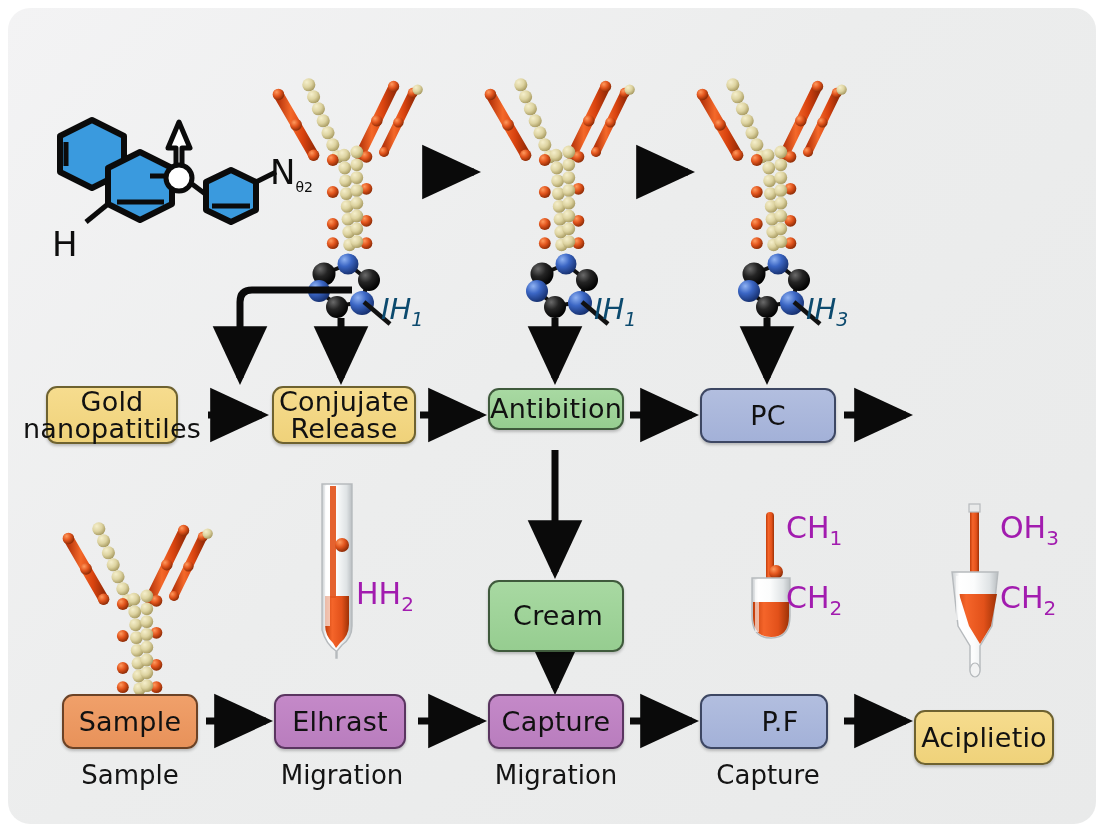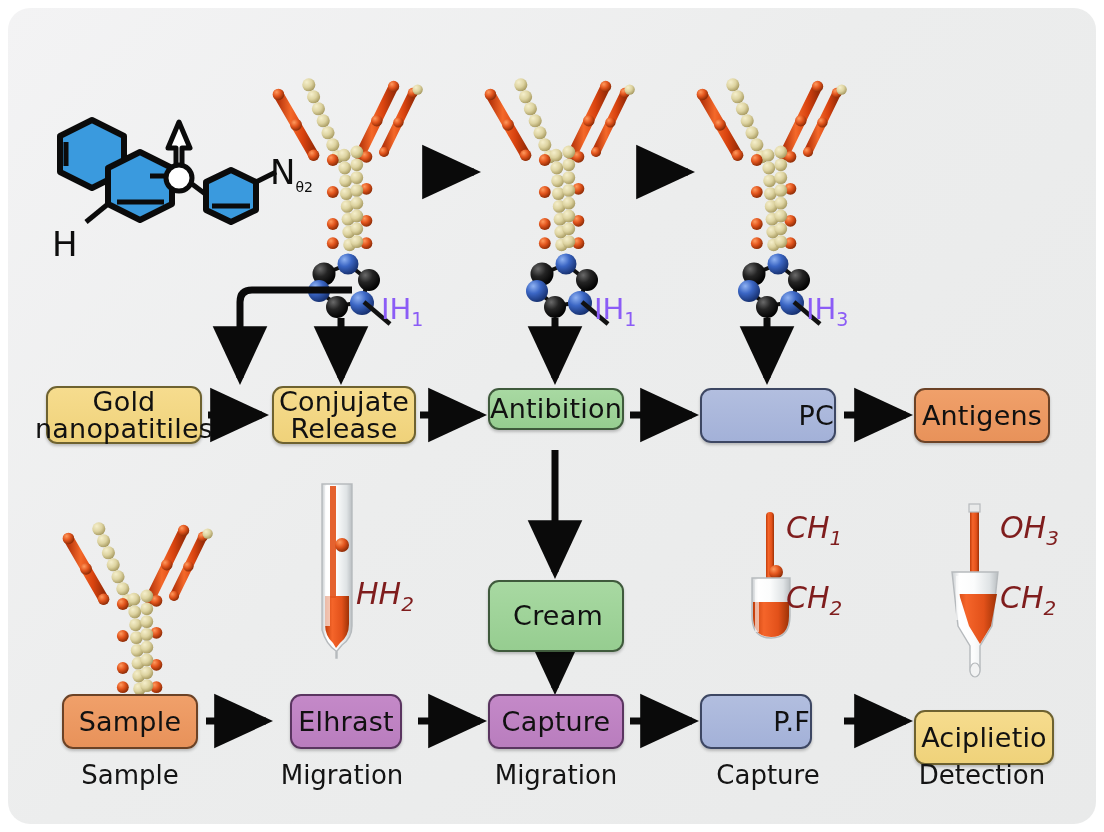--- a/index.html
+++ b/index.html
@@ -17,45 +17,45 @@
   .pbox{position:absolute;display:flex;align-items:center;justify-content:center;
         border-radius:11px;border:2px solid #4b4b45;
         box-shadow:0 2px 3px rgba(0,0,0,.22);
         font-size:27px;color:#111;line-height:1.02;text-align:center;
         letter-spacing:.2px;box-sizing:border-box;white-space:nowrap;}
   .pbox.two{line-height:1.0;}
   .pbox span{display:block;}
 
   .c-yellow{background:linear-gradient(180deg,#f6dc8e 0%,#efd27a 100%);border-color:#6e6230;}
   .c-green {background:linear-gradient(180deg,#a8d9a2 0%,#96cd90 100%);border-color:#3f5a3c;}
-  .c-blue  {background:linear-gradient(180deg,#b2bedf 0%,#a3b1d8 100%);border-color:#3d4763;justify-content:flex-end;}
+  .c-blue  {background:linear-gradient(180deg,#b2bedf 0%,#a3b1d8 100%);border-color:#3d4763;}
   .c-orange{background:linear-gradient(180deg,#f0a06a 0%,#e8925a 100%);border-color:#6b4226;}
   .c-purple{background:linear-gradient(180deg,#c489c8 0%,#b97dbe 100%);border-color:#5a3560;}
 
   
   .clip{overflow:visible;}
 
   
   .cap{position:absolute;font-size:26px;color:#141414;text-align:center;
        white-space:nowrap;}
 
   
   svg.layer{position:absolute;left:0;top:0;width:1104px;height:832px;
             pointer-events:none;}
 
   
   .chem-lbl{position:absolute;font-size:34px;color:#0d0d0d;font-weight:400;}
   .chem-lbl sub{font-size:14px;}
 
   
-  .clbl{position:absolute;font-size:29px;color:#8b5cf6;white-space:nowrap;}
+  .clbl{position:absolute;font-size:29px;color:#0c4a6e;white-space:nowrap;font-style:italic;}
   .clbl sub{font-size:19px;}
 
   
-  .tlbl{position:absolute;font-size:30px;color:#7f1d1d;white-space:nowrap;font-style:italic;}
+  .tlbl{position:absolute;font-size:30px;color:#a21caf;white-space:nowrap;}
   .tlbl sub{font-size:20px;}
 
   .wmark{position:absolute;right:22px;bottom:14px;font-size:21px;
          color:rgba(120,120,125,.18);letter-spacing:1px;}
 </style>
 </head>
 <body>
 
 <div id="stage">
 
@@ -295,21 +295,21 @@
   <div class="clbl" style="left:381px;top:292px;">
     <span>IH</span><sub>1</sub>
   </div>
   <div class="clbl" style="left:594px;top:292px;">
     <span>IH</span><sub>1</sub>
   </div>
   <div class="clbl" style="left:806px;top:292px;">
     <span>IH</span><sub>3</sub>
   </div>
 
-  <div class="pbox c-yellow two clip" style="left:46px;top:386px;width:156px;height:58px;">
+  <div class="pbox c-yellow two clip" style="left:46px;top:386px;width:132px;height:58px;">
     <div style="text-align:center;">
       <span>Gold</span>
       <span>nanopatitiles</span>
     </div>
   </div>
 
   <div class="pbox c-yellow two" style="left:272px;top:386px;width:144px;height:58px;">
     <div style="text-align:center;">
       <span>Conjujate</span>
       <span>Release</span>
@@ -317,49 +317,45 @@
   </div>
 
   <div class="pbox c-green" style="left:488px;top:388px;width:136px;height:42px;">
     <span>Antibition</span>
   </div>
 
   <div class="pbox c-blue" style="left:700px;top:388px;width:136px;height:55px;">
     <span>PC</span>
   </div>
 
-  <div class="pbox c-orange" style="left:914px;top:388px;width:136px;height:55px;">
-    <span>Antigens</span>
-  </div>
 
   <div class="pbox c-green clip" style="left:488px;top:580px;width:136px;height:72px;">
     <span style="position:relative;left:2px;">Cream</span>
   </div>
 
   <div class="pbox c-orange" style="left:62px;top:694px;width:136px;height:55px;">
     <span>Sample</span>
   </div>
-  <div class="pbox c-purple" style="left:290px;top:694px;width:112px;height:55px;">
+  <div class="pbox c-purple" style="left:274px;top:694px;width:132px;height:55px;">
     <span>Elhrast</span>
   </div>
   <div class="pbox c-purple" style="left:488px;top:694px;width:136px;height:55px;">
     <span>Capture</span>
   </div>
-  <div class="pbox c-blue" style="left:700px;top:694px;width:112px;height:55px;padding-left:32px;">
+  <div class="pbox c-blue" style="left:700px;top:694px;width:128px;height:55px;padding-left:32px;">
     <span>P.F</span>
   </div>
   <div class="pbox c-yellow clip" style="left:914px;top:694px;width:140px;height:55px;margin-top:16px;">
     <span>Aciplietio</span>
   </div>
 
   <div class="cap" style="left:62px;top:760px;width:136px;">Sample</div>
   <div class="cap" style="left:274px;top:760px;width:136px;">Migration</div>
   <div class="cap" style="left:488px;top:760px;width:136px;">Migration</div>
   <div class="cap" style="left:700px;top:760px;width:136px;">Capture</div>
-  <div class="cap" style="left:914px;top:760px;width:136px;">Detection</div>
 
   <div class="tlbl" style="left:356px;top:576px;">
     <span>HH</span><sub>2</sub>
   </div>
 
   <div class="tlbl" style="left:786px;top:510px;">
     <span>CH</span><sub>1</sub>
   </div>
   <div class="tlbl" style="left:786px;top:580px;">
     <span>CH</span><sub>2</sub>

